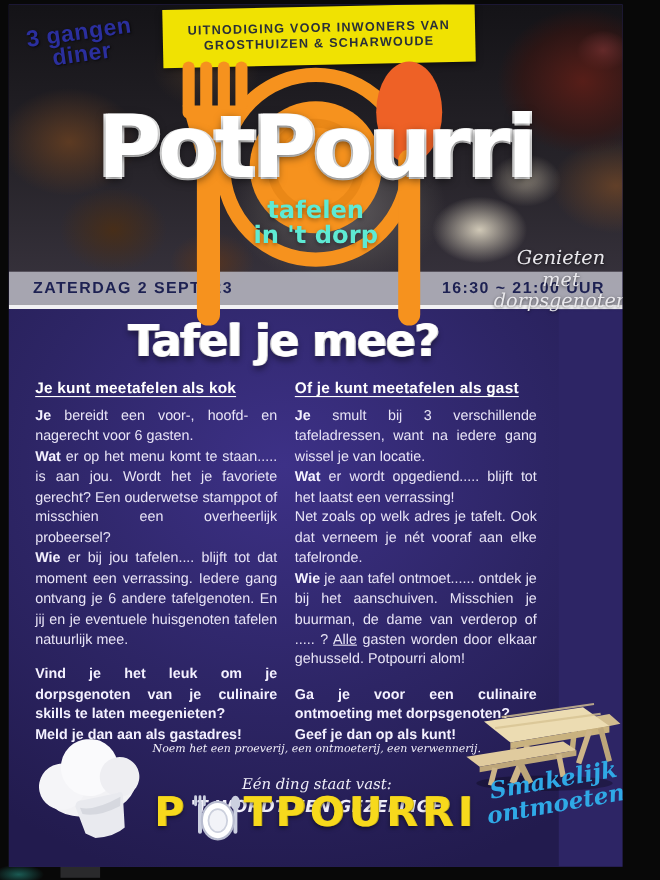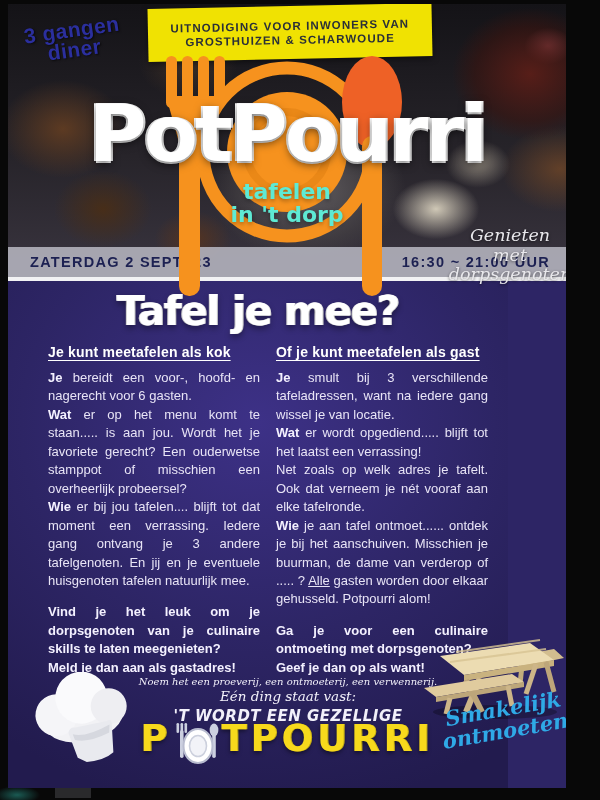--- a/index.html
+++ b/index.html
@@ -68,21 +68,21 @@
     background:#f2f2f4; z-index:2; }
 
   
   .main { position:absolute; left:0; top:277px; width:500px; height:507px; z-index:1;
     background:radial-gradient(430px 390px at 50% 28%, #3d3187 0%, #2d2565 55%, #221b4e 100%); }
 
   .headline { margin-top:7px; text-align:center; color:#fff;
     font-family:"DejaVu Sans", sans-serif; font-weight:bold; font-size:40px;
     letter-spacing:-1px; text-shadow:0 3px 6px rgba(0,0,0,.45), 1px 0 0 #fff, -1px 0 0 #fff; }
 
-  .columns { display:flex; gap:16px; padding:10px 20px 0 40px; }
+  .columns { display:flex; gap:16px; padding:10px 20px 0 24px; }
   .col { width:249px; }
   .col-header { color:#fff; font-weight:bold; font-size:14px;
     text-decoration:underline; text-underline-offset:3px; margin-bottom:9px;
     letter-spacing:.2px; }
   .col p { color:#e8e4f6; font-size:13px; line-height:1.42; text-align:justify;
     text-justify:inter-word; }
   .col p.gap-top { margin-top:13px; }
   .b { font-weight:bold; color:#f4f1ff; }
   .u { text-decoration:underline; }
 
@@ -90,21 +90,21 @@
   .chef-hat { position:absolute; left:18px; top:668px; z-index:2; }
   .picnic { position:absolute; left:412px; top:628px; z-index:2; }
   .smakelijk { position:absolute; left:432px; top:694px; width:130px; z-index:3;
     transform:rotate(-10deg); color:#2fa9e6; font-style:italic; font-weight:bold;
     font-size:21px; line-height:1.05; text-align:center;
     font-family:"DejaVu Serif", serif; }
 
   .footer-text { position:absolute; left:80px; top:672px; width:400px; z-index:2;
     text-align:center; color:#f2f0fa; }
   .ft1 { font-style:italic; font-size:10px; font-family:"DejaVu Serif", serif; }
-  .ft2 { font-style:italic; font-size:13.5px; margin-top:1px; font-family:"DejaVu Serif", serif; }
+  .ft2 { font-style:italic; font-size:13.5px; margin-top:18px; font-family:"DejaVu Serif", serif; }
   .ft3 { font-style:italic; font-weight:bold; font-size:15px; margin-top:3px;
     letter-spacing:.5px; font-family:"DejaVu Sans", sans-serif; }
 
   .logo-row { position:absolute; left:0; top:710px; width:558px; z-index:2;
     display:flex; justify-content:center; align-items:center; }
   .logo-letter { font-family:"DejaVu Sans", sans-serif; font-weight:bold;
     font-size:37px; color:#f7d91c; letter-spacing:4px;
     text-shadow:0 2px 4px rgba(0,0,0,.5), 1px 0 0 #f7d91c; }
   .logo-plate { margin:0 1px 0 3px; transform:translateY(6px); }
 </style>
@@ -164,34 +164,34 @@
 
     <div class="main">
       <div class="headline">Tafel je mee?</div>
 
       <div class="columns">
         <div class="col">
           <div class="col-header">Je kunt meetafelen als kok</div>
           <div>
               <p><span class="b">Je</span><span> bereidt een voor-, hoofd- en nagerecht voor 6 gasten.</span></p>
               <p><span class="b">Wat</span><span> er op het menu komt te staan..... is aan jou. Wordt het je favoriete gerecht? Een ouderwetse stamppot of misschien een overheerlijk probeersel?</span></p>
-              <p><span class="b">Wie</span><span> er bij jou tafelen.... blijft tot dat moment een verrassing. Iedere gang ontvang je 3 andere tafelgenoten. En jij en je eventuele huisgenoten tafelen natuurlijk mee.</span></p>
+              <p><span class="b">Wie</span><span> er bij jou tafelen.... blijft tot dat moment een verrassing. Iedere gang ontvang je 6 andere tafelgenoten. En jij en je eventuele huisgenoten tafelen natuurlijk mee.</span></p>
               <p class="gap-top"><span class="b">Vind je het leuk om je dorpsgenoten van je culinaire skills te laten meegenieten?</span></p>
               <p><span class="b">Meld je dan aan als gastadres!</span></p>
             </div>
         </div>
         <div class="col">
           <div class="col-header">Of je kunt meetafelen als gast</div>
           <div>
               <p><span class="b">Je</span><span> smult bij 3 verschillende tafeladressen, want na iedere gang wissel je van locatie.</span></p>
               <p><span class="b">Wat</span><span> er wordt opgediend..... blijft tot het laatst een verrassing!</span></p>
               <p><span>Net zoals op welk adres je tafelt. Ook dat verneem je nét vooraf aan elke tafelronde.</span></p>
               <p><span class="b">Wie</span><span> je aan tafel ontmoet...... ontdek je bij het aanschuiven. Misschien je buurman, de dame van verderop of ..... ? </span><span class="u">Alle</span><span> gasten worden door elkaar gehusseld. Potpourri alom!</span></p>
               <p class="gap-top"><span class="b">Ga je voor een culinaire ontmoeting met dorpsgenoten?</span></p>
-              <p><span class="b">Geef je dan op als want!</span></p>
+              <p><span class="b">Geef je dan op als kunt!</span></p>
             </div>
         </div>
       </div>
     </div>
 
     <svg class="chef-hat" width="112" height="98" viewBox="0 0 112 98">
       <g transform="rotate(-12 56 48)">
         <ellipse cx="58" cy="46" rx="40" ry="24" fill="#f2f2f5"></ellipse>
         <circle cx="32" cy="38" r="21" fill="#f5f5f8"></circle>
         <circle cx="60" cy="26" r="26" fill="#fafafc"></circle>

